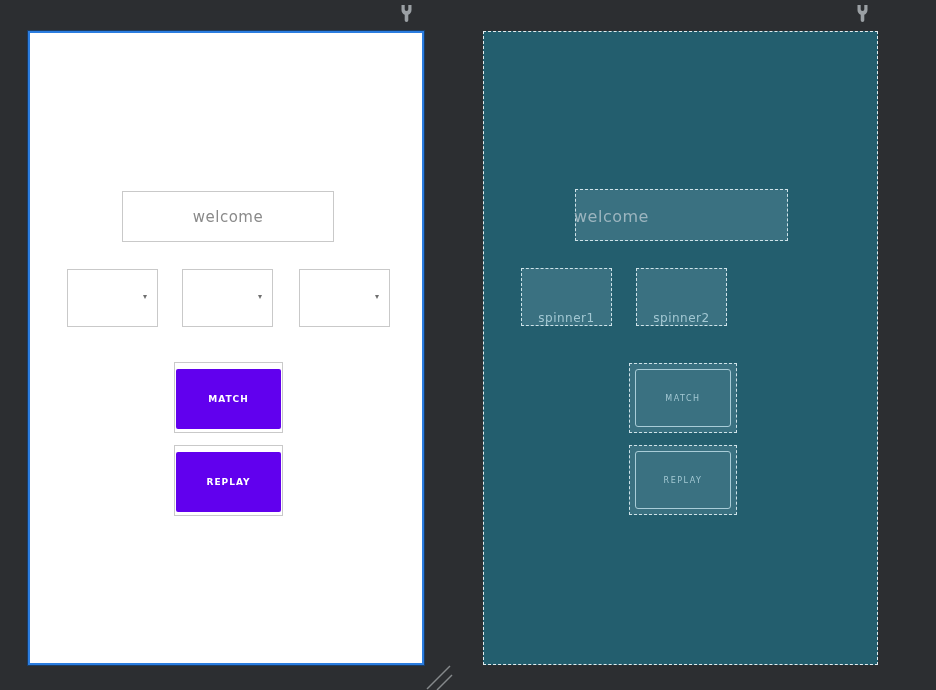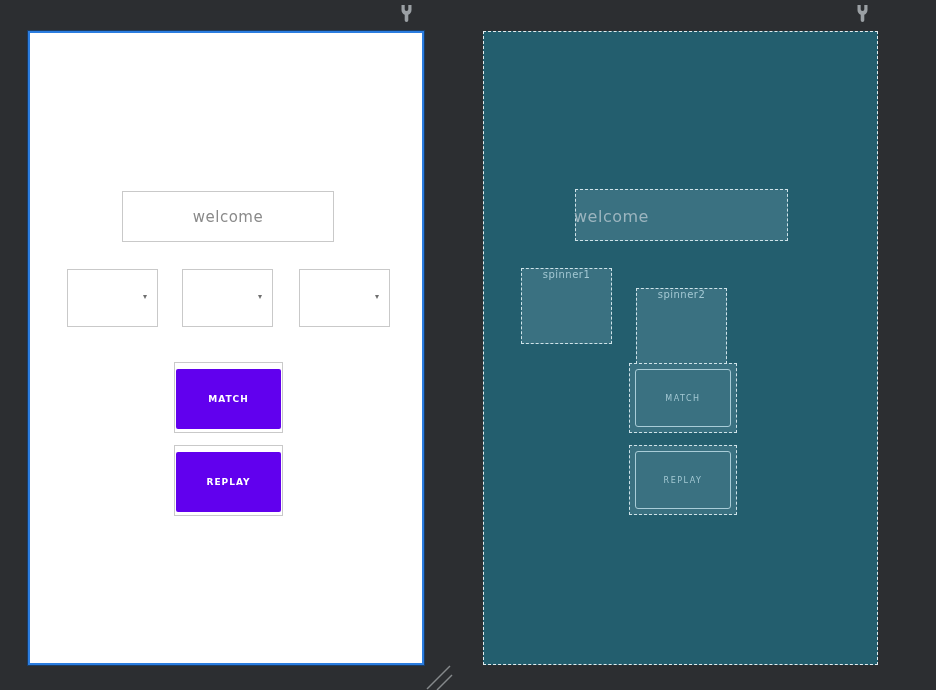--- a/index.html
+++ b/index.html
@@ -38,24 +38,24 @@
   .blueprint-surface{
     position:absolute;left:483px;top:31px;width:395px;height:634px;
     box-sizing:border-box;background:#235e6e;
     border:1px dashed #e3ecef;
   }
   .b-widget{position:absolute;box-sizing:border-box;
     background:#3a7181;border:1px dashed #cfe3e9;color:#a3c8d3;}
   .b-welcome{left:91px;top:157px;width:213px;height:52px;}
   .b-welcome-text{position:absolute;left:-2px;top:17px;
     font-size:16px;color:#9cb5bf;letter-spacing:.5px;white-space:nowrap;}
-  .b-spinner{width:91px;height:76px;top:236px;
-    display:flex;align-items:flex-start;justify-content:center;
-    font-size:10px;letter-spacing:.5px;}
-  .b-spin1{left:37px;} .b-spin2{left:152px;margin-top:20px;} .b-spin3{left:269px;}
+  .b-spinner{width:91px;height:58px;top:236px;
+    display:flex;align-items:flex-end;justify-content:center;
+    font-size:12px;letter-spacing:.5px;}
+  .b-spin1{left:37px;} .b-spin2{left:152px;} .b-spin3{left:269px;}
   .b-btn{width:108px;height:70px;left:145px;
     display:flex;align-items:center;justify-content:center;
     font-size:8px;letter-spacing:1.5px;}
   .b-match{top:331px;} .b-replay{top:413px;}
   .b-btn-outline{position:absolute;left:5px;top:5px;right:5px;bottom:5px;
     border:1px solid #a9cdd8;border-radius:3px;pointer-events:none;}
 
   
   .wrench{position:absolute;top:4px;width:13px;height:19px;cursor:pointer;}
   .wrench-left{left:400px;} .wrench-right{left:856px;}

